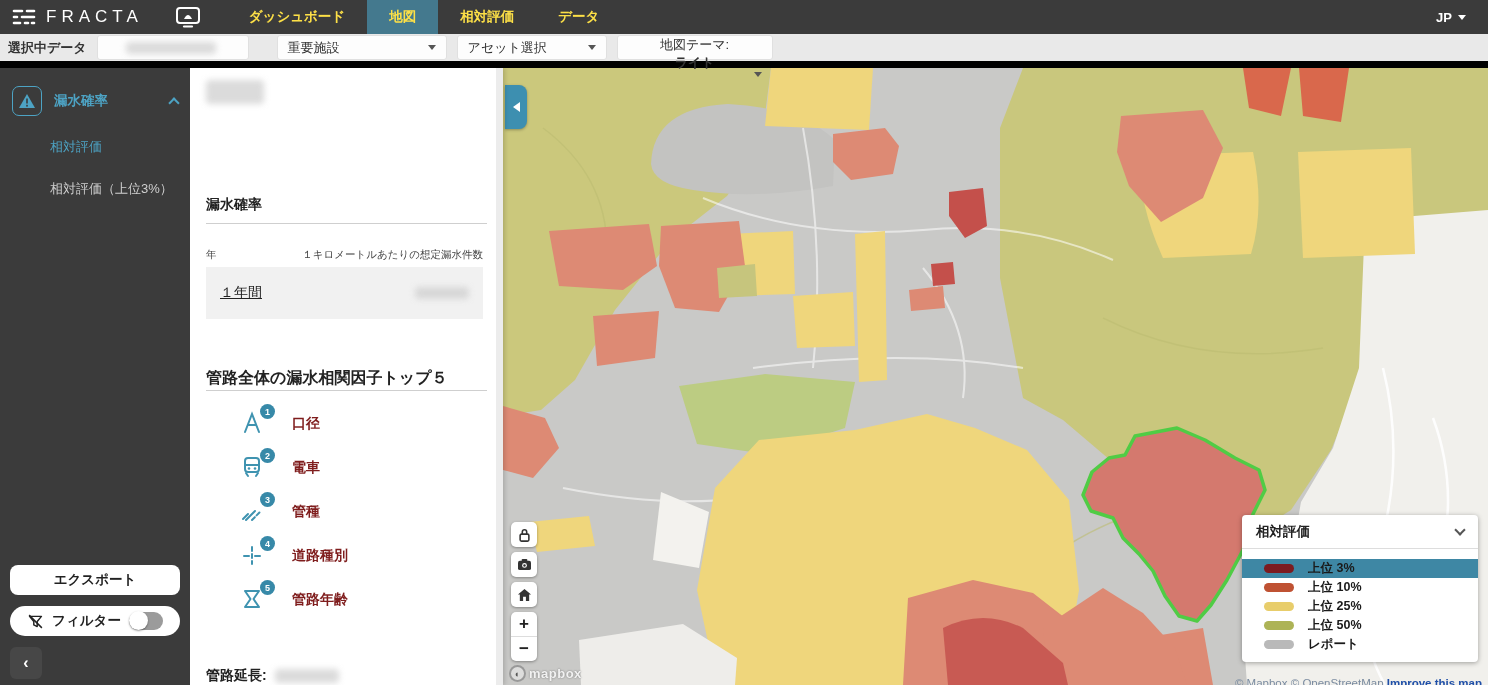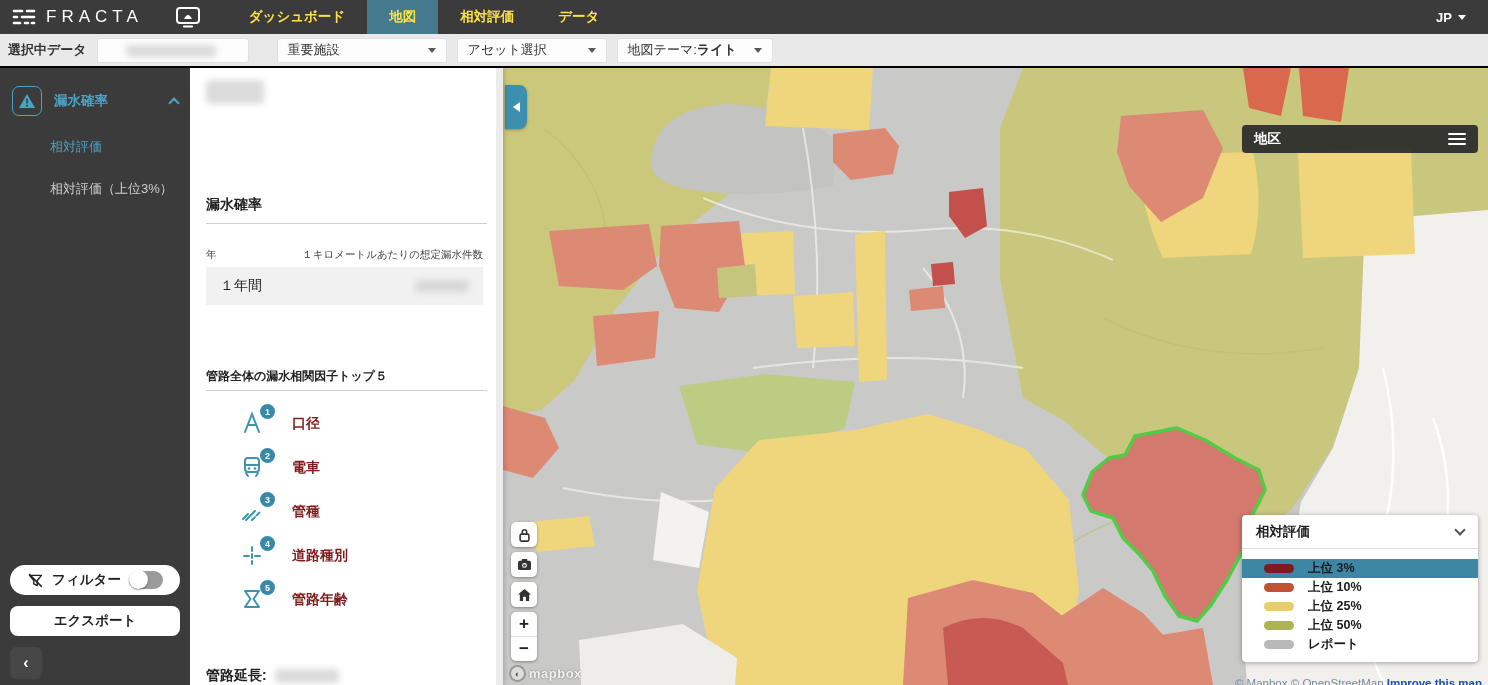--- a/index.html
+++ b/index.html
@@ -11,29 +11,29 @@
   .brand { display:flex; align-items:center; gap:10px; padding:0 14px 0 12px; }
   .brand-name { color:#fff; font-weight:normal; font-size:17px; letter-spacing:5px; }
   .nav-monitor { margin:0 26px 0 18px; display:flex; align-items:center; }
   .nav-tabs { display:flex; height:34px; }
   .nav-tab { height:34px; display:flex; align-items:center; padding:0 22px; color:#fde047; font-size:13.5px; font-weight:bold; cursor:pointer; white-space:nowrap; }
   .nav-tab.active { background:#44798e; }
   .nav-right { margin-left:auto; display:flex; align-items:center; gap:6px; padding-right:22px; color:#fff; font-size:13px; font-weight:bold; }
   .caret-down { width:0; height:0; border-left:4px solid transparent; border-right:4px solid transparent; border-top:5px solid currentColor; display:inline-block; }
 
   
-  .toolbar { position:absolute; top:34px; left:0; width:1488px; height:34px; background:#e9e9e9; display:flex; align-items:center; gap:10px; padding:0 8px; z-index:39; border-bottom:2px solid #000000; }
+  .toolbar { position:absolute; top:34px; left:0; width:1488px; height:34px; background:#e9e9e9; display:flex; align-items:center; gap:10px; padding:0 8px; z-index:39; border-bottom:7px solid #000000; }
   .toolbar-label { font-size:13px; font-weight:bold; color:#333; white-space:nowrap; }
   .tb-field { width:152px; height:25px; background:#fdfdfd; border:1px solid #e0e0e0; border-radius:3px; position:relative; overflow:hidden; }
   .redacted { background:#cfcfcf; filter:blur(3px); border-radius:4px; opacity:.75; }
   .tb-dd { height:25px; background:#fdfdfd; border:1px solid #e0e0e0; border-radius:3px; display:flex; align-items:center; font-size:13px; color:#333; padding:0 10px; cursor:pointer; white-space:nowrap; }
   .tb-dd .caret-down { margin-left:auto; color:#555; }
   .dd-imp { width:170px; margin-left:18px; }
   .dd-asset { width:150px; }
-  .dd-theme { width:156px; }
+  .dd-theme { width:156px;flex-direction:column; }
   .dd-theme b { }
 
   
   .sidebar { position:absolute; top:68px; left:0; width:190px; height:617px; background:#3b3b3b; z-index:30; }
   .sb-group { display:flex; align-items:center; padding:18px 12px 10px 12px; gap:12px; cursor:pointer; }
   .sb-group-icon { width:30px; height:30px; border:1.5px solid #4da3c4; border-radius:7px; display:flex; align-items:center; justify-content:center; }
   .sb-group-label { color:#4da3c4; font-size:13.5px; font-weight:bold; flex:1; }
   .chevron-up { width:8px; height:8px; border-left:2px solid #4da3c4; border-top:2px solid #4da3c4; transform:rotate(45deg); margin-top:3px; }
   .sb-item { padding:12px 10px 12px 50px; font-size:13px; color:#cfcfcf; cursor:pointer; white-space:nowrap; }
   .sb-item.active { color:#4da3c4; }
@@ -44,22 +44,22 @@
   .sb-collapse { width:32px; height:32px; background:#474747; border-radius:6px; display:flex; align-items:center; justify-content:center; color:#fff; font-size:16px; font-weight:bold; cursor:pointer; margin-top:4px; }
 
   
   .panel { position:absolute; top:68px; left:190px; width:313px; height:617px; background:#fff; z-index:20; box-shadow:2px 0 4px rgba(0,0,0,.15); }
   .panel-scrollstrip { position:absolute; right:0; top:0; width:7px; height:617px; background:#ececec; }
   .p-redact-title { position:absolute; left:16px; top:12px; width:58px; height:24px; }
   .p-h { font-weight:bold; font-size:14px; color:#222; padding:0 16px; }
   .p-sec1-h { position:absolute; top:128px; left:0; right:0; }
   .p-div { position:absolute; left:16px; right:16px; height:1px; background:#cfcfcf; }
   .p-table-head { position:absolute; left:16px; right:20px; display:flex; justify-content:space-between; font-size:10.5px; color:#444; }
-  .p-row { position:absolute; left:16px; right:20px; height:38px; background:#f1f1f1; display:flex; align-items:center; padding:0 14px; font-size:14px; color:#222; justify-content:space-between; }
-  .factors-h { position:absolute; top:300px; left:0; right:0; font-size:12px; }
+  .p-row { position:absolute; left:16px; right:20px; height:52px; background:#f1f1f1; display:flex; align-items:center; padding:0 14px; font-size:14px; color:#222; justify-content:space-between;text-decoration:underline; }
+  .factors-h { position:absolute; top:300px; left:0; right:0; font-size:16px; }
   .factor { position:absolute; left:50px; display:flex; align-items:center; gap:26px; }
   .f-iconwrap { position:relative; width:26px; height:26px; }
   .f-badge { position:absolute; top:-7px; right:-9px; width:15px; height:15px; background:#3789a8; color:#fff; border-radius:50%; font-size:9px; font-weight:bold; display:flex; align-items:center; justify-content:center; }
   .f-label { font-size:14px; font-weight:bold; color:#7f1d1d; }
   .len-h { position:absolute; top:599px; left:0; right:0; display:flex; align-items:center; gap:8px; }
 
   
   .map { position:absolute; top:68px; left:503px; width:985px; height:617px; overflow:hidden; background:#c9c9c7; }
   .map svg.base { position:absolute; top:0; left:0; }
   .map-tab { position:absolute; left:2px; top:17px; width:22px; height:44px; background:#3d8fb0; border-radius:0 8px 8px 0; display:flex; align-items:center; justify-content:center; cursor:pointer; box-shadow:0 1px 3px rgba(0,0,0,.3); }
@@ -162,32 +162,32 @@
         <rect x="8.2" y="11.8" width="1.6" height="1.8" fill="#3b3b3b"></rect>
       </svg>
     </span>
     <span class="sb-group-label">漏水確率</span>
     <span class="chevron-up"></span>
   </div>
   <div class="sb-item active">相対評価</div>
   <div class="sb-item">相対評価（上位3%）</div>
 
   <div class="sb-bottom">
+    <div class="pill-btn" style="border-radius:8px;">
+      <span>エクスポート</span>
+    </div>
     <div class="pill-btn">
       <svg width="17" height="17" viewBox="0 0 20 20">
         <path d="M3,4 H17 L12,10 V16 L8,14 V10 Z" fill="none" stroke="#222" stroke-width="1.7" stroke-linejoin="round"></path>
         <line x1="2.5" y1="2.5" x2="17.5" y2="17.5" stroke="#222" stroke-width="1.7"></line>
       </svg>
       <span>フィルター</span>
       <span class="toggle">
           <span class="knob"></span>
         </span>
-    </div>
-    <div class="pill-btn" style="border-radius:8px;">
-      <span>エクスポート</span>
     </div>
     <div class="sb-collapse">
       <span>‹</span>
     </div>
   </div>
 </aside>
 
 <section class="panel">
   <div class="redacted p-redact-title"></div>
 
@@ -335,28 +335,20 @@
     <path d="M76,572 L180,556 L234,590 L232,617 H78 Z" fill="#eeedea"></path>
 
     <path d="M632,368 L674,360 L702,372 L732,390 L756,402 L762,422 L750,446 L740,482 L724,512 L708,537 L694,553 L676,548 L662,528 L650,503 L636,486 L620,470 L610,450 L588,443 L580,427 L589,404 L606,390 L622,387 Z" fill="#d4796e" stroke="#50cc45" stroke-width="3.5" stroke-linejoin="round"></path>
   </svg>
 
   <div class="map-tab">
       <span class="tri"></span>
     </div>
 
 
-  <div class="district-bar">
-    <span>地区</span>
-    <span class="hamburger">
-        <span></span>
-        <span></span>
-        <span></span>
-      </span>
-  </div>
 
   <div class="mc mc-single mc-lock">
     <svg width="13" height="14" viewBox="0 0 14 16">
       <rect x="2" y="7" width="10" height="8" rx="1.5" fill="none" stroke="#333" stroke-width="1.8"></rect>
       <path d="M4.5,7 V4.5 Q4.5,2 7,2 Q9.5,2 9.5,4.5 V7" fill="none" stroke="#333" stroke-width="1.8"></path>
     </svg>
   </div>
   <div class="mc mc-single mc-cam">
     <svg width="15" height="13" viewBox="0 0 16 14">
       <rect x="1" y="3" width="14" height="10" rx="2" fill="#333"></rect>

